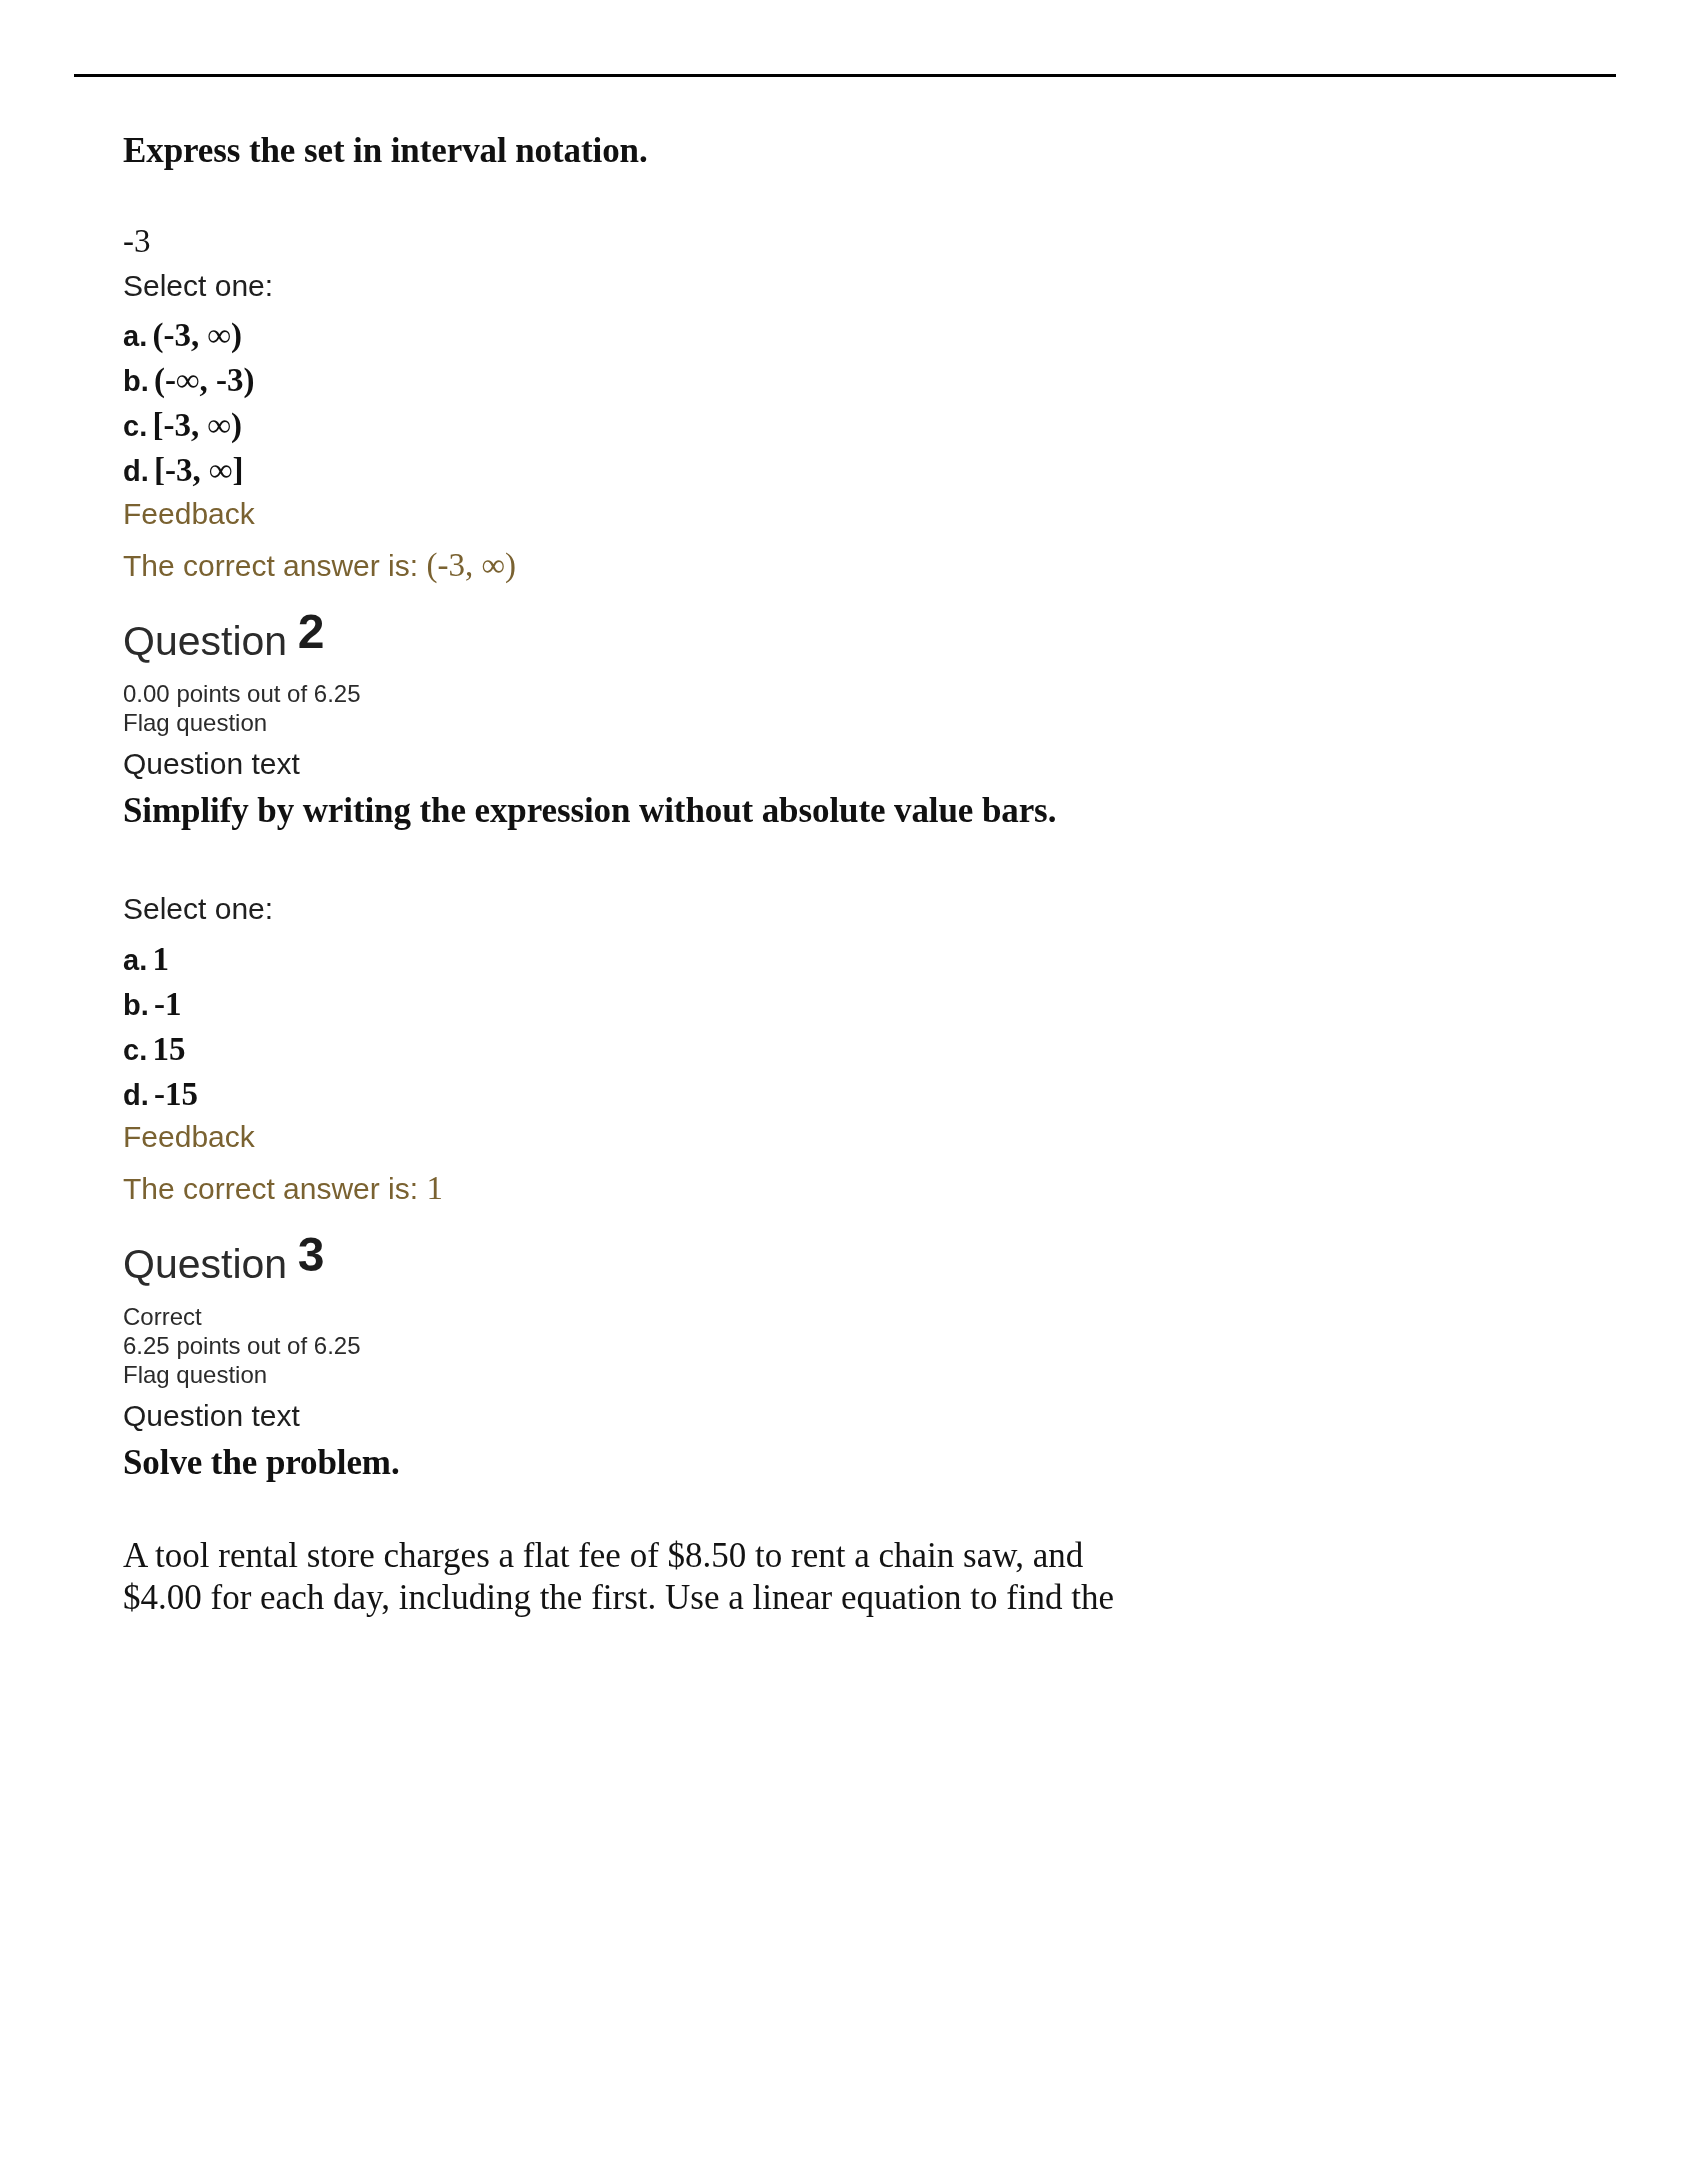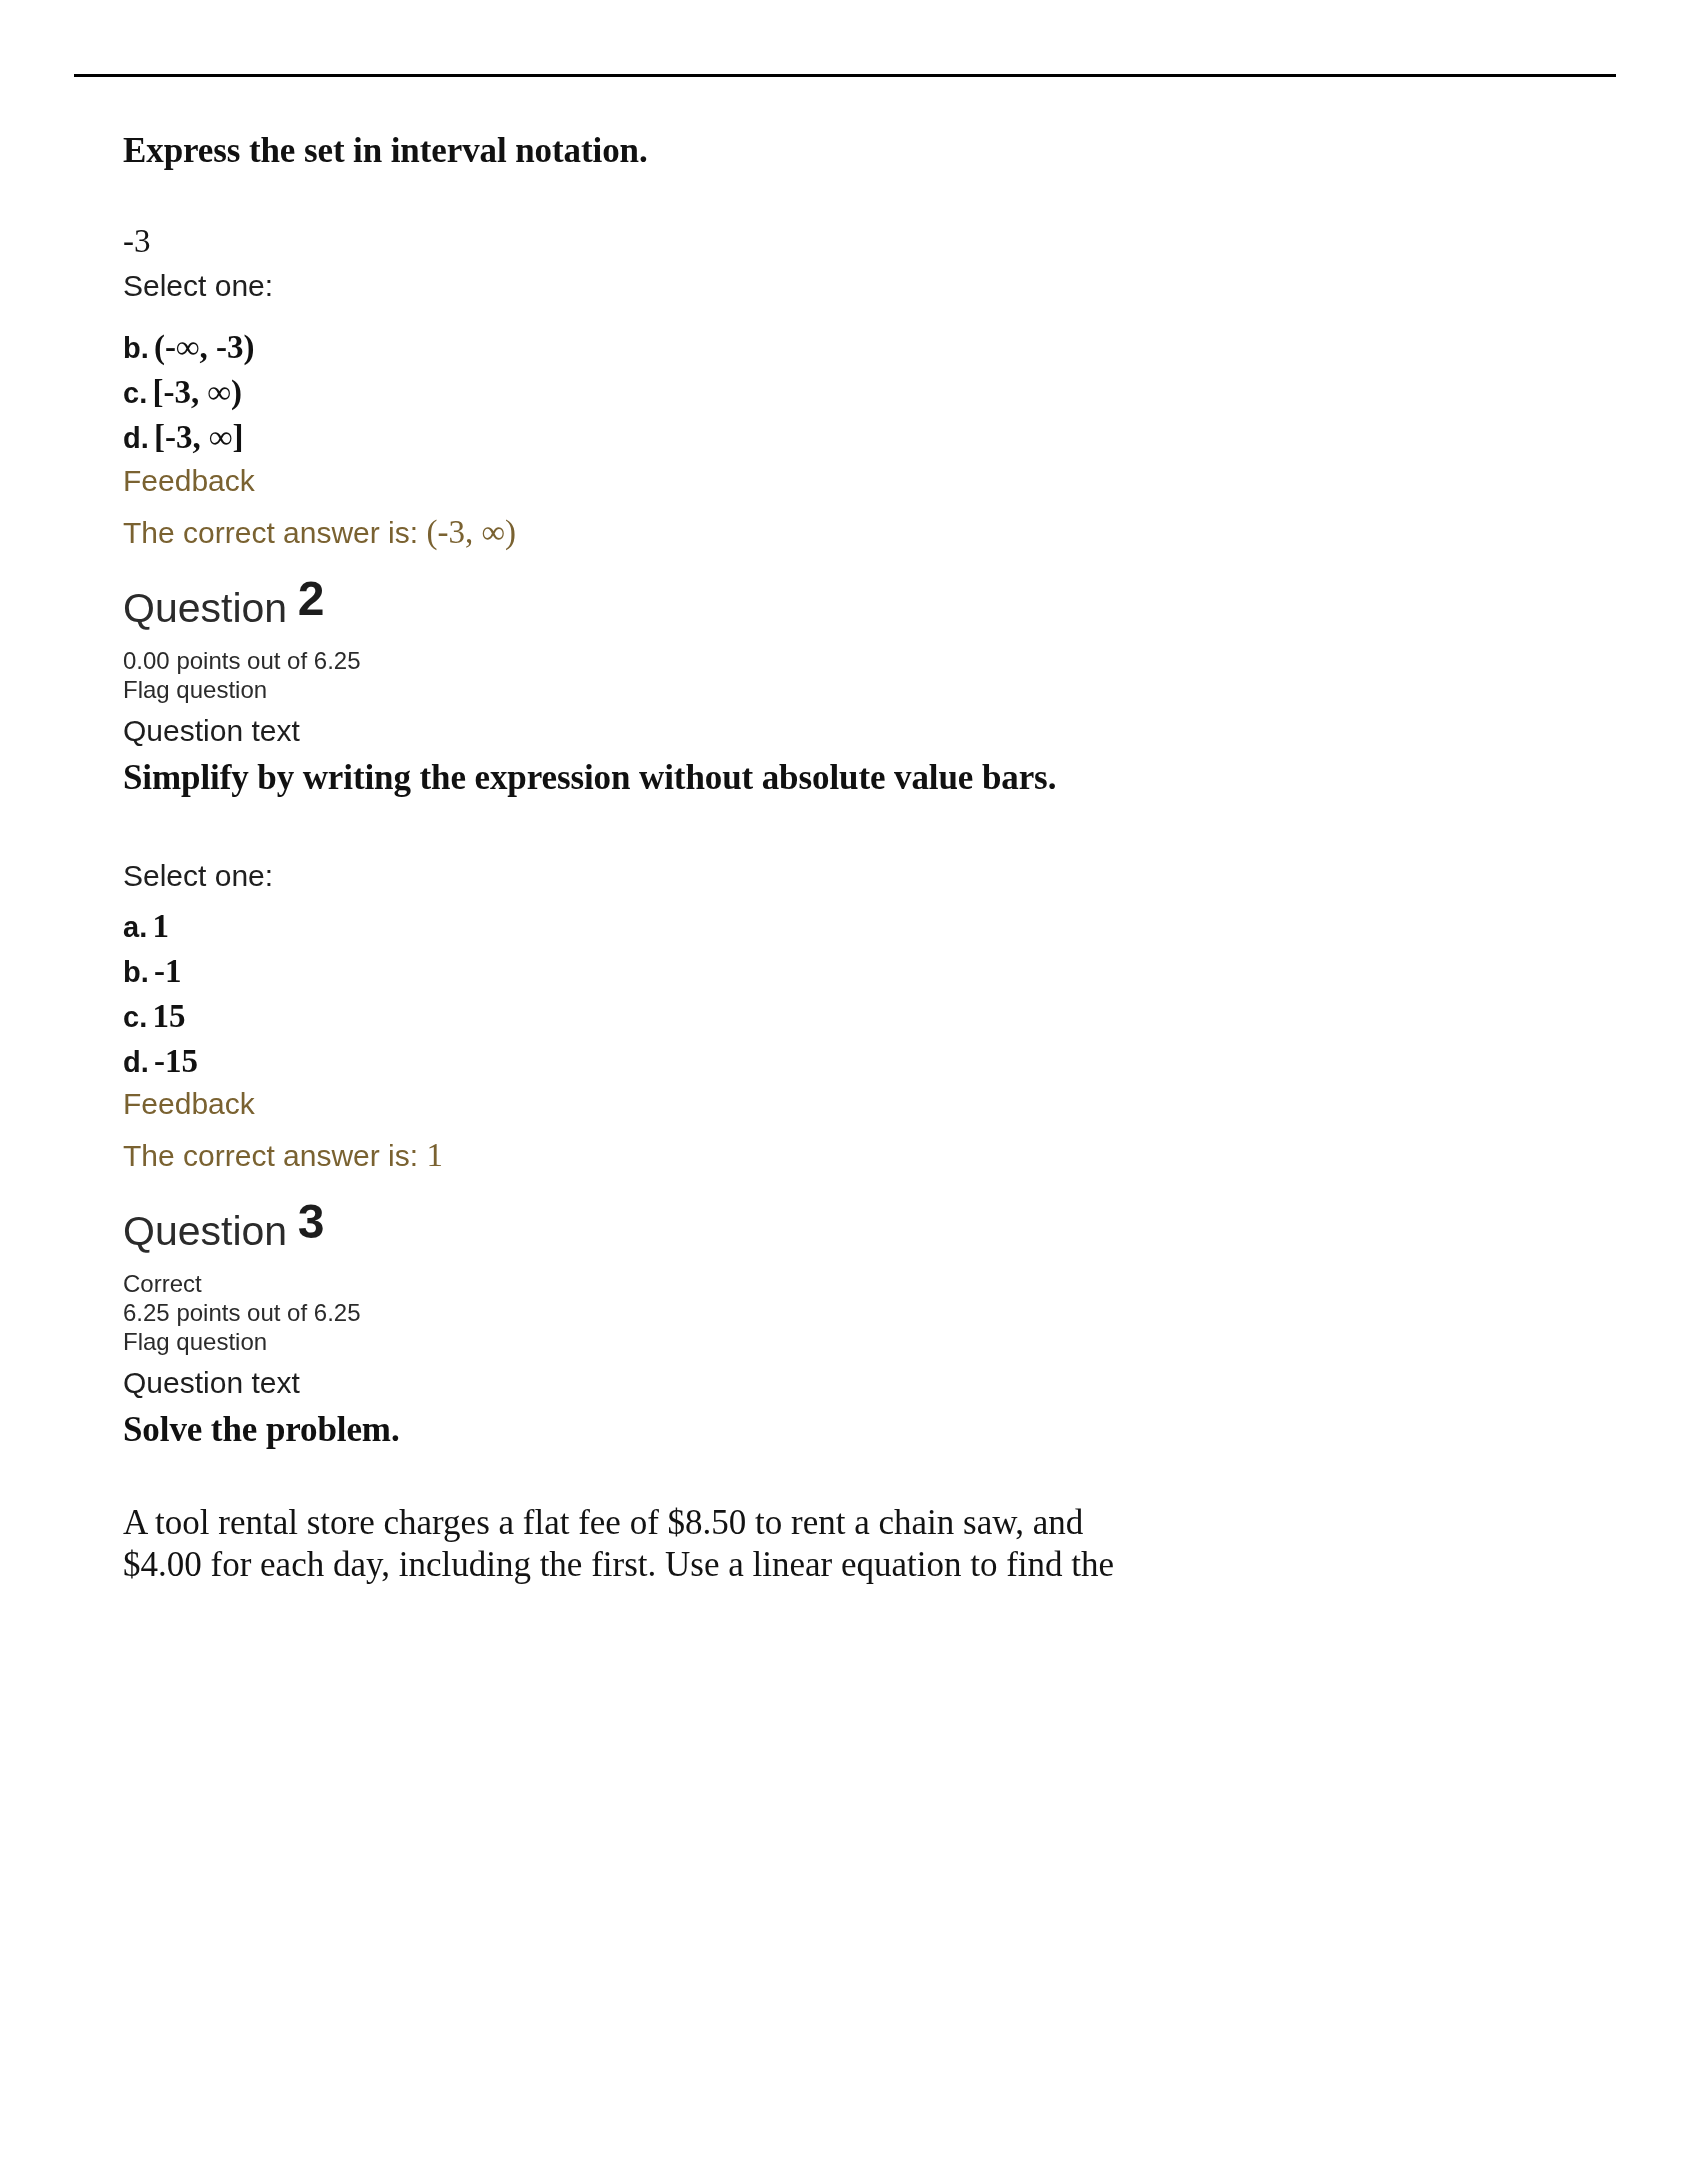--- a/index.html
+++ b/index.html
@@ -210,20 +210,23 @@
       <div class="sp-xl"></div>
 
       <p class="serif-reg set-expr">-3</p>
 
       <div class="sp-sm"></div>
 
       <p class="sans-reg select-one">Select one:</p>
 
       <div class="sp-md"></div>
 
+      <div class="option">
+        <span class="opt-label">a.</span><span class="opt-value">(-3, ∞)</span>
+      </div>
       <div class="sp-opt"></div>
 
       <div class="option">
         <span class="opt-label">b.</span><span class="opt-value">(-∞, -3)</span>
       </div>
       <div class="sp-opt"></div>
 
       <div class="option">
         <span class="opt-label">c.</span><span class="opt-value">[-3, ∞)</span>
       </div>

